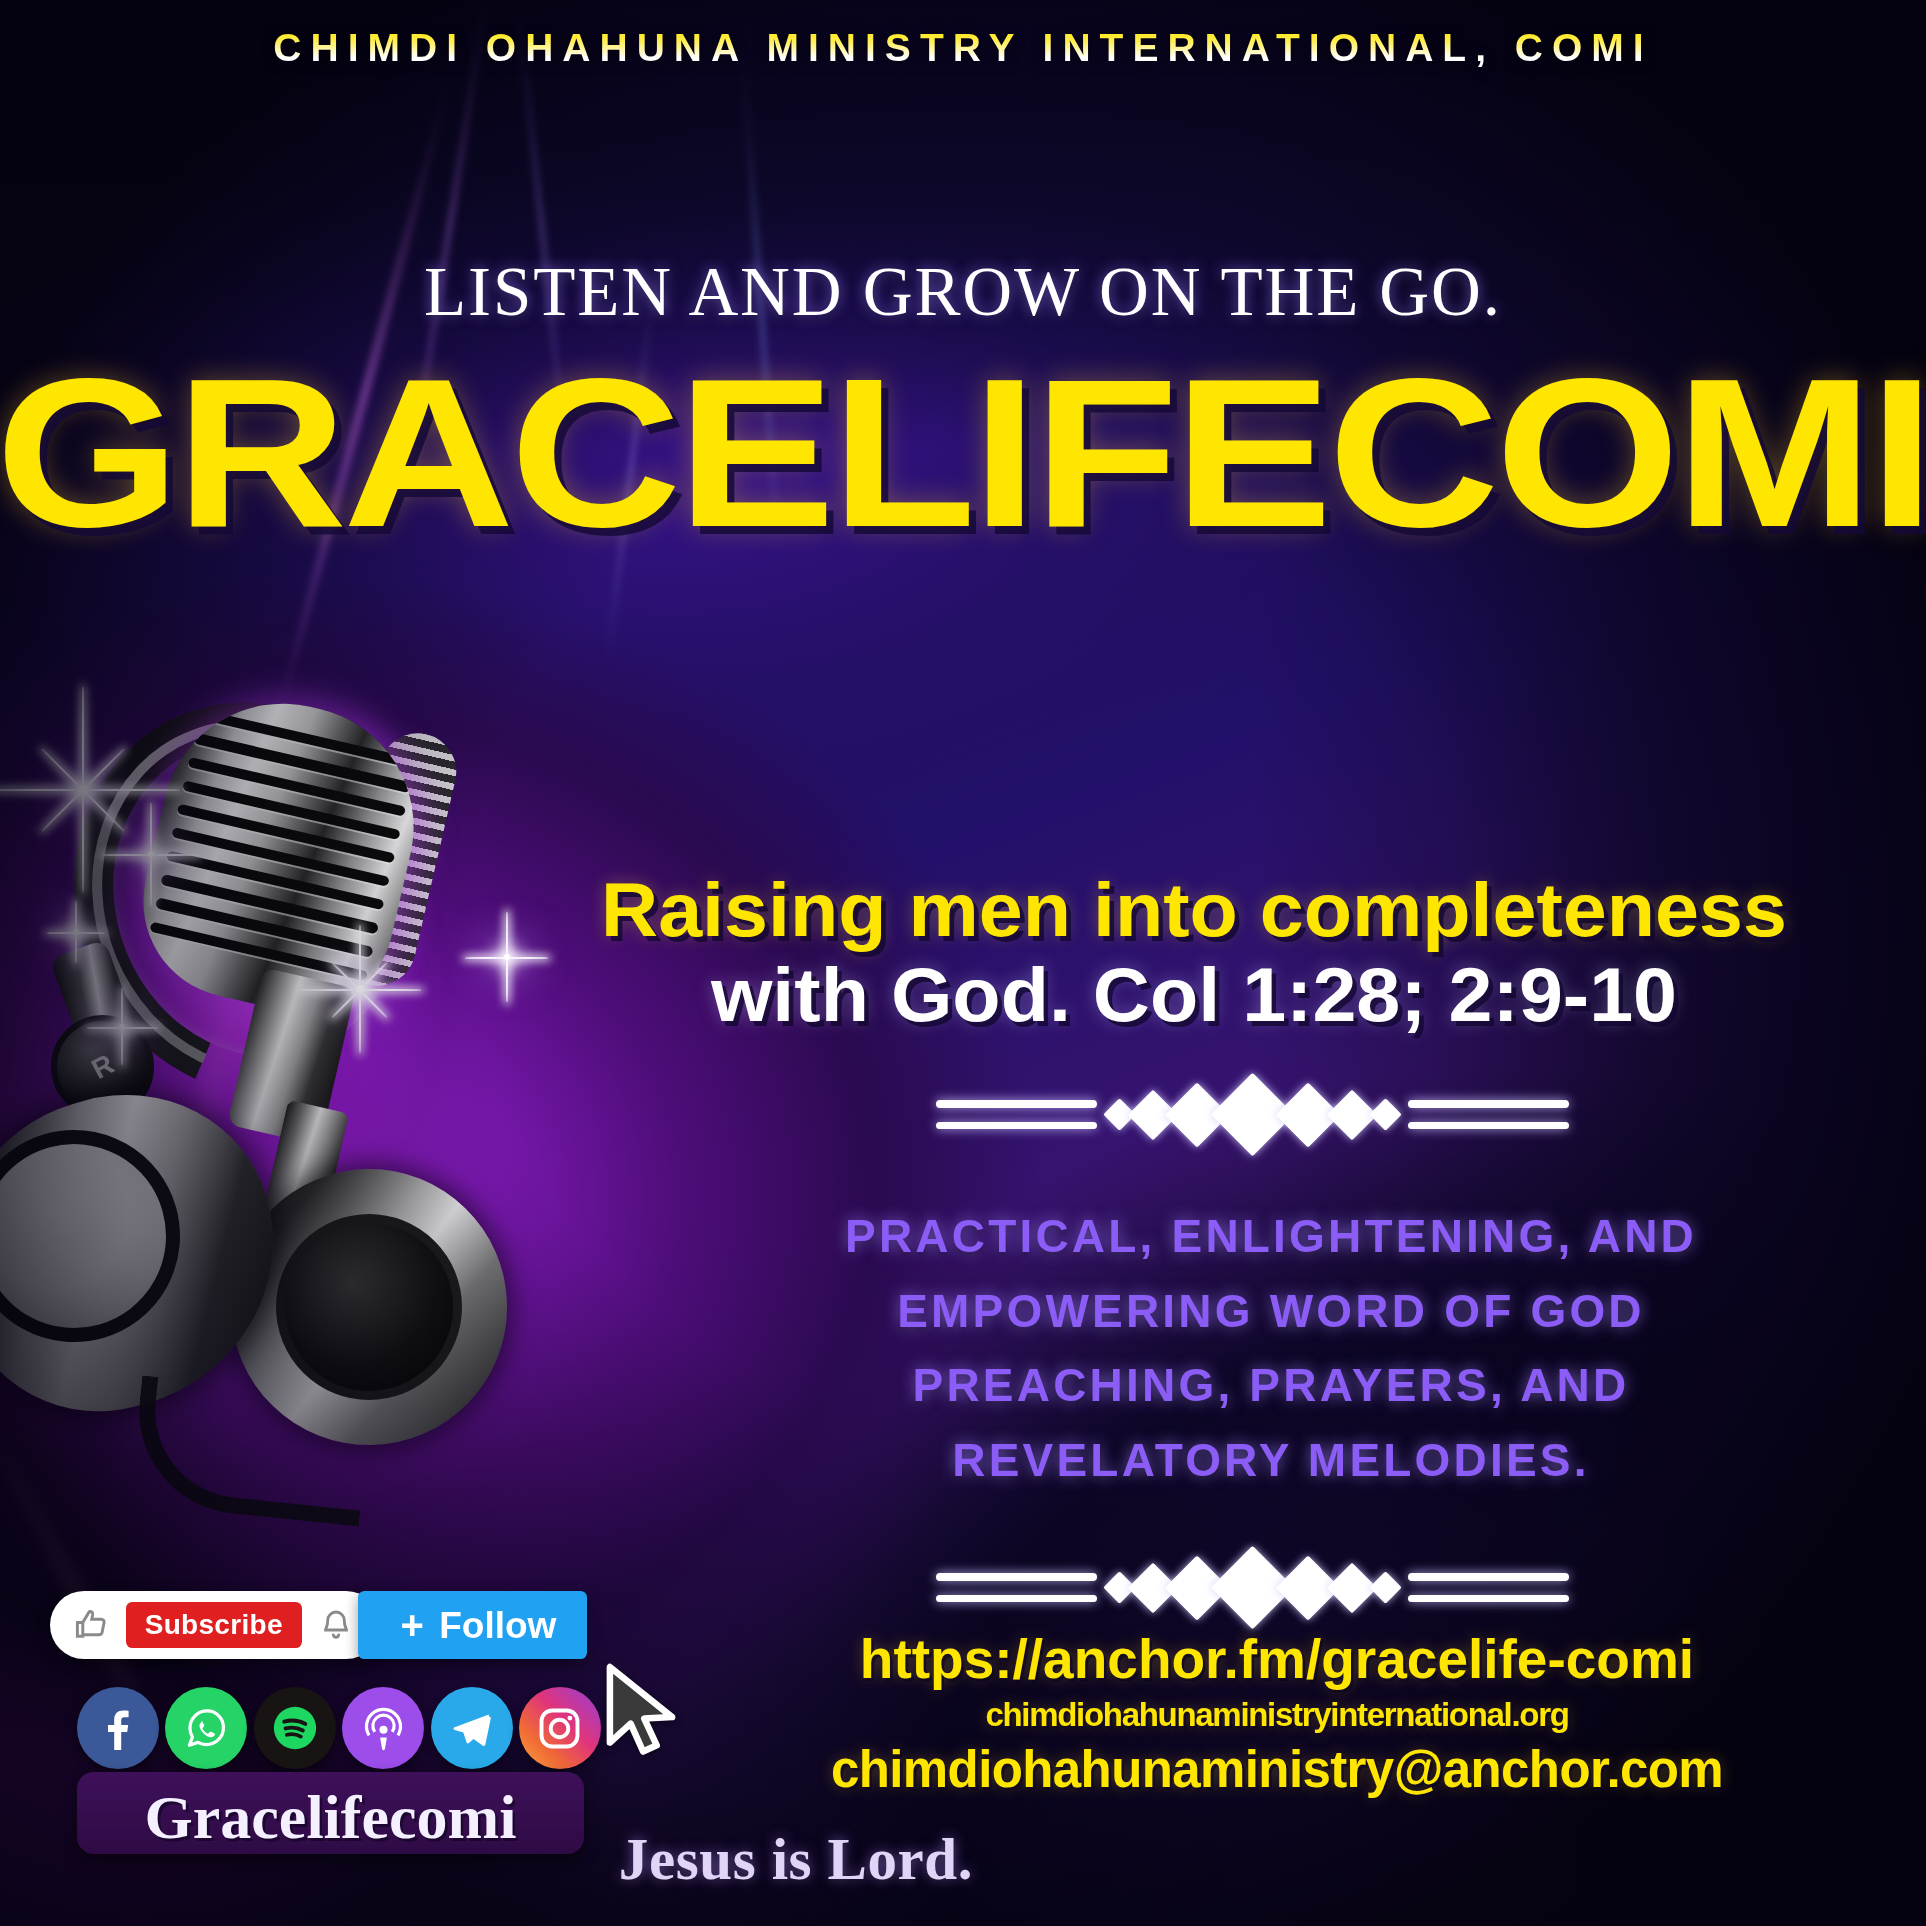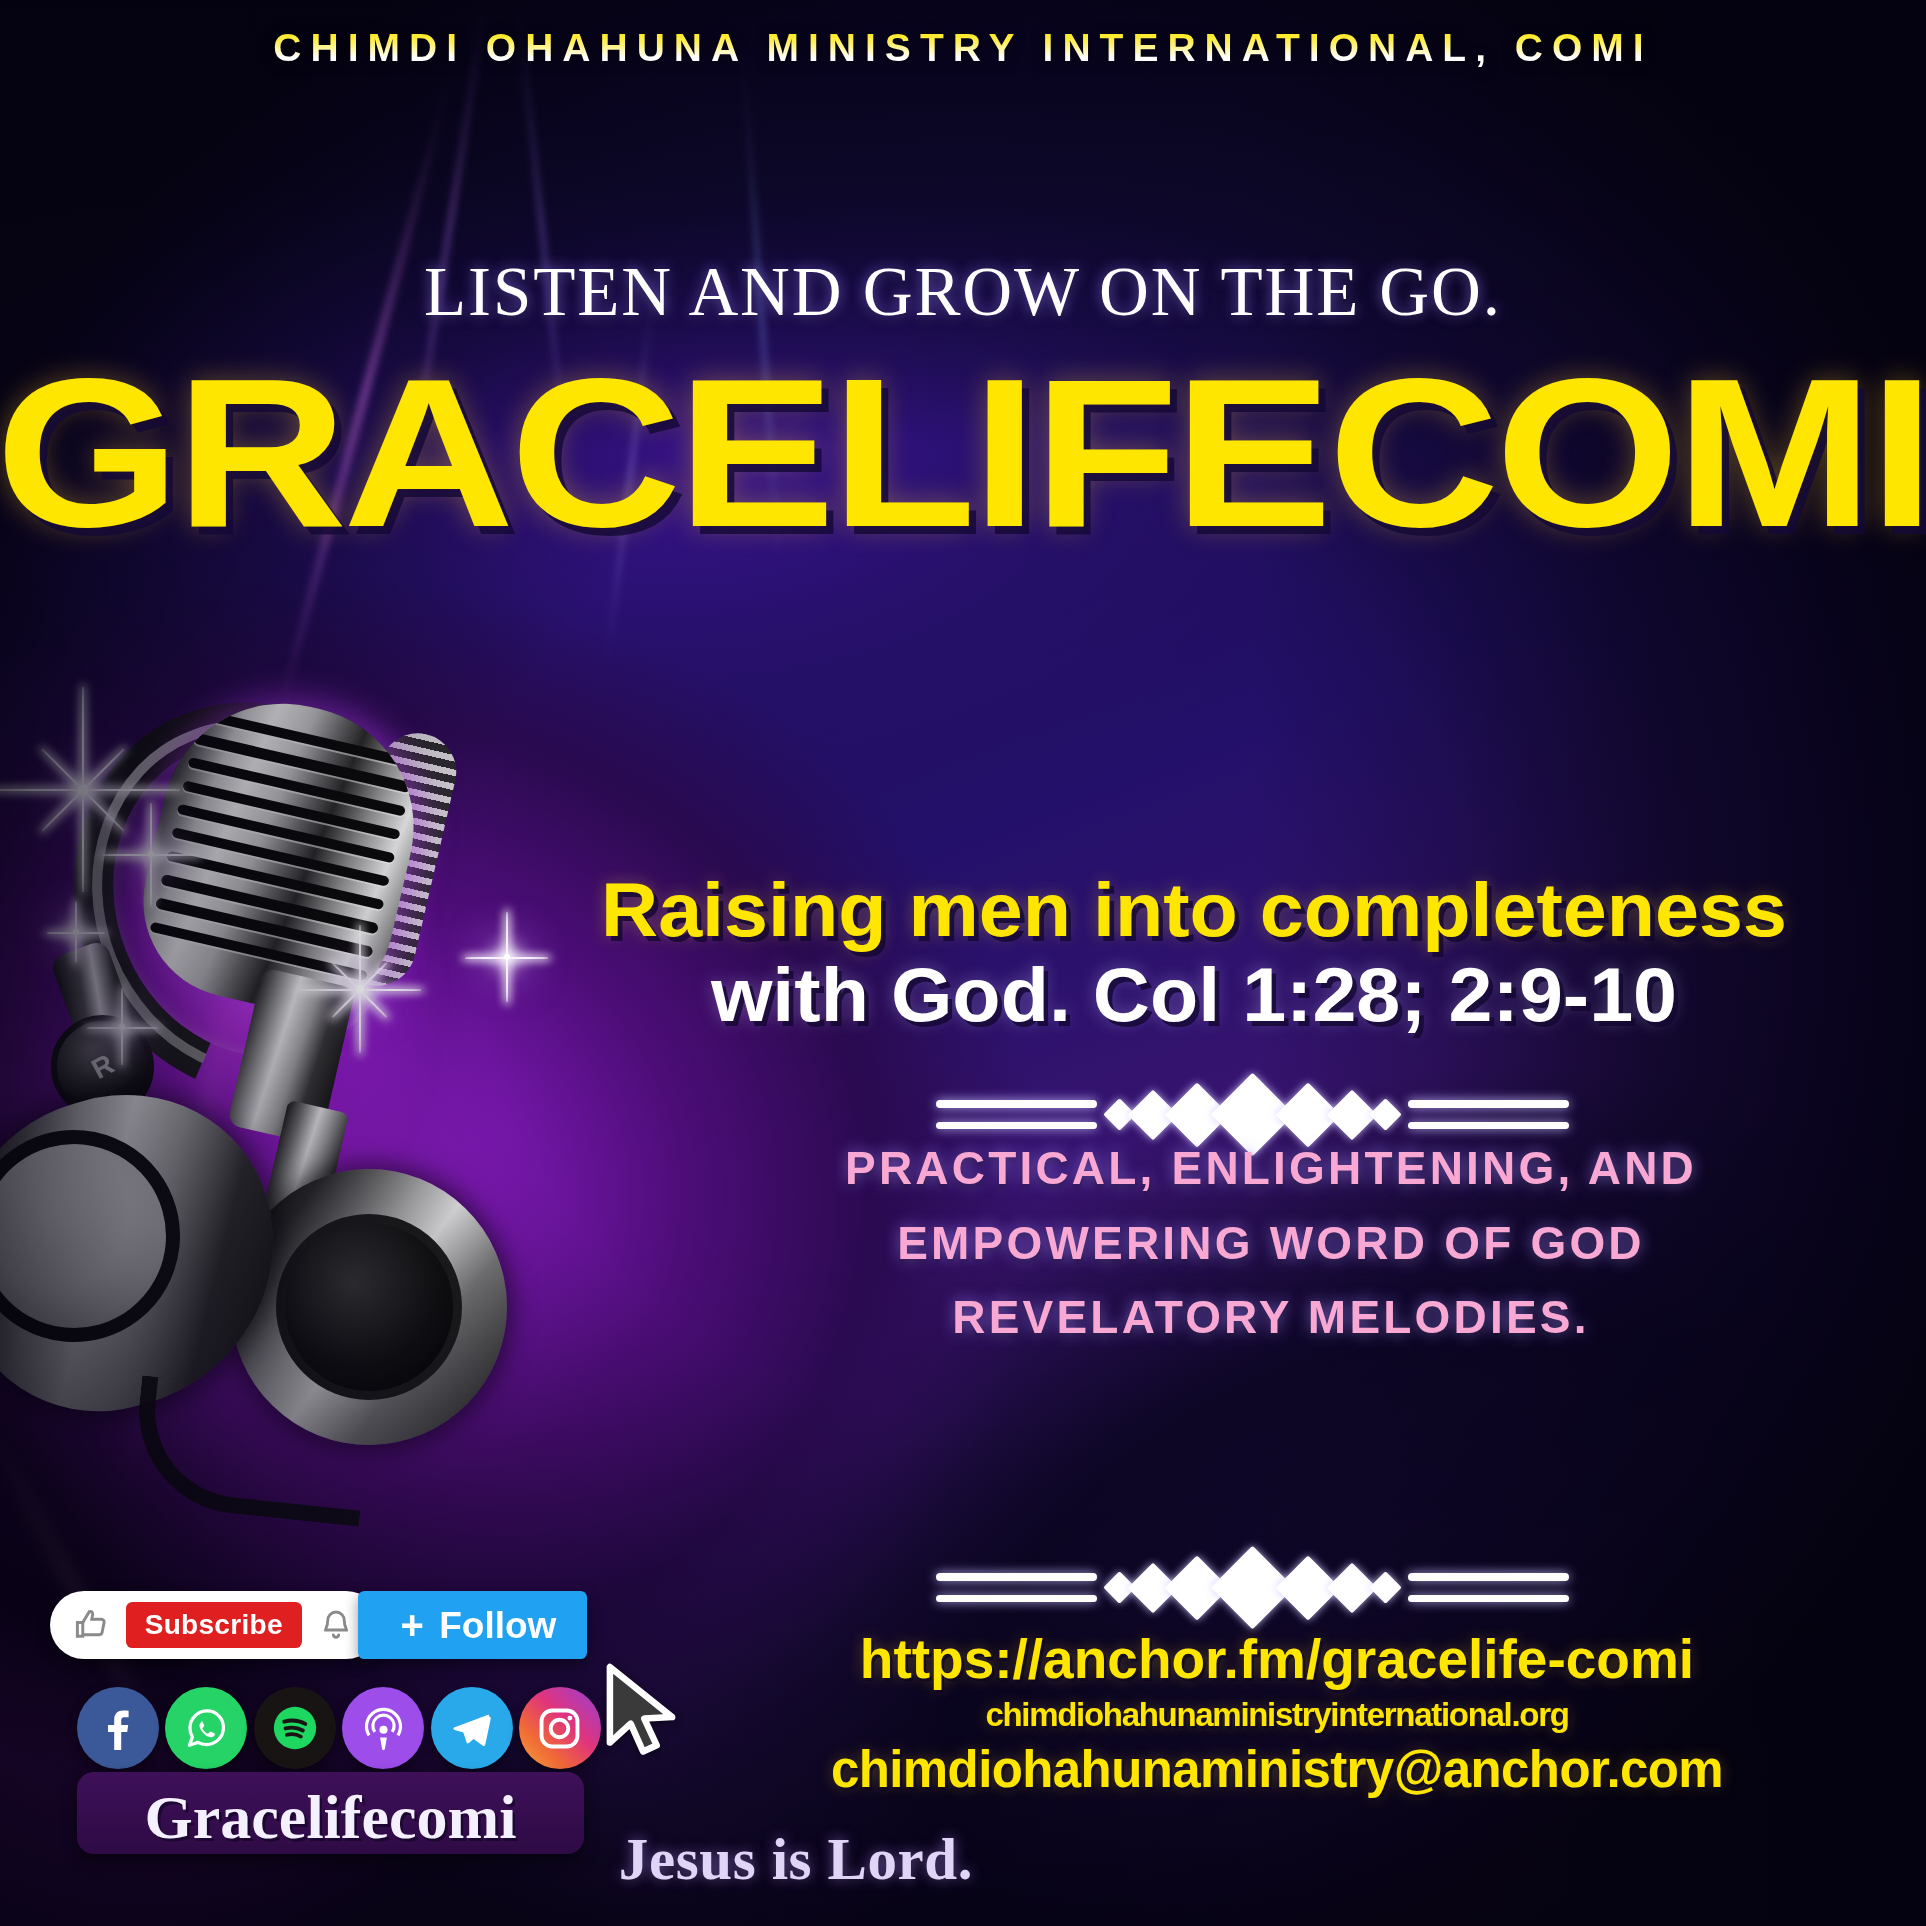--- a/index.html
+++ b/index.html
@@ -174,23 +174,23 @@
                       box-shadow:0 0 10.3px rgba(200,190,255,.9);}
   .divider .dias{display:flex;align-items:center;gap:3.2px;}
   .divider .dias b{display:block;background:#fff;transform:rotate(45deg);border-radius:1.9px;
                    box-shadow:0 0 9px rgba(210,200,255,.85);}
   .d1{width:23px;height:23px;}
   .d2{width:36px;height:36px;}
   .d3{width:46px;height:46px;}
   .d4{width:59px;height:59px;}
 
   .desc{
-    position:absolute;left:796px;width:950px;top:1131px;text-align:center;
+    position:absolute;left:796px;width:950px;top:1199px;text-align:center;
     font:700 46px/1.62 "Liberation Sans Narrow","Liberation Sans",sans-serif;
-    letter-spacing:3.2px;color:#f9a8d4;
+    letter-spacing:3.2px;color:#8b5cf6;
     text-shadow:0 0 15.4px rgba(160,130,255,.7),0 3.2px 6.4px rgba(0,0,0,.55);
   }
   .desc span{display:block;}
 
   .links{
     position:absolute;left:648px;width:1258px;top:1624px;text-align:center;
     font:700 55px/1.28 "Liberation Sans Narrow","Liberation Sans",sans-serif;
     color:#ffe600;
     text-shadow:2.6px 3.2px 0 rgba(12,4,36,.65),0 0 15.4px rgba(255,210,40,.28);
   }
@@ -354,20 +354,21 @@
     </div>
     <div class="bars">
         <span></span>
         <span></span>
       </div>
   </div>
 
   <div class="desc">
     <span>PRACTICAL, ENLIGHTENING, AND</span>
     <span>EMPOWERING WORD OF GOD</span>
+    <span>PREACHING, PRAYERS, AND</span>
     <span>REVELATORY MELODIES.</span>
   </div>
 
   <div class="divider" style="left:790px;width:925px;top:1552px;height:71px;">
     <div class="bars">
         <span></span>
         <span></span>
       </div>
     <div class="dias">
       <b class="d1"></b>

